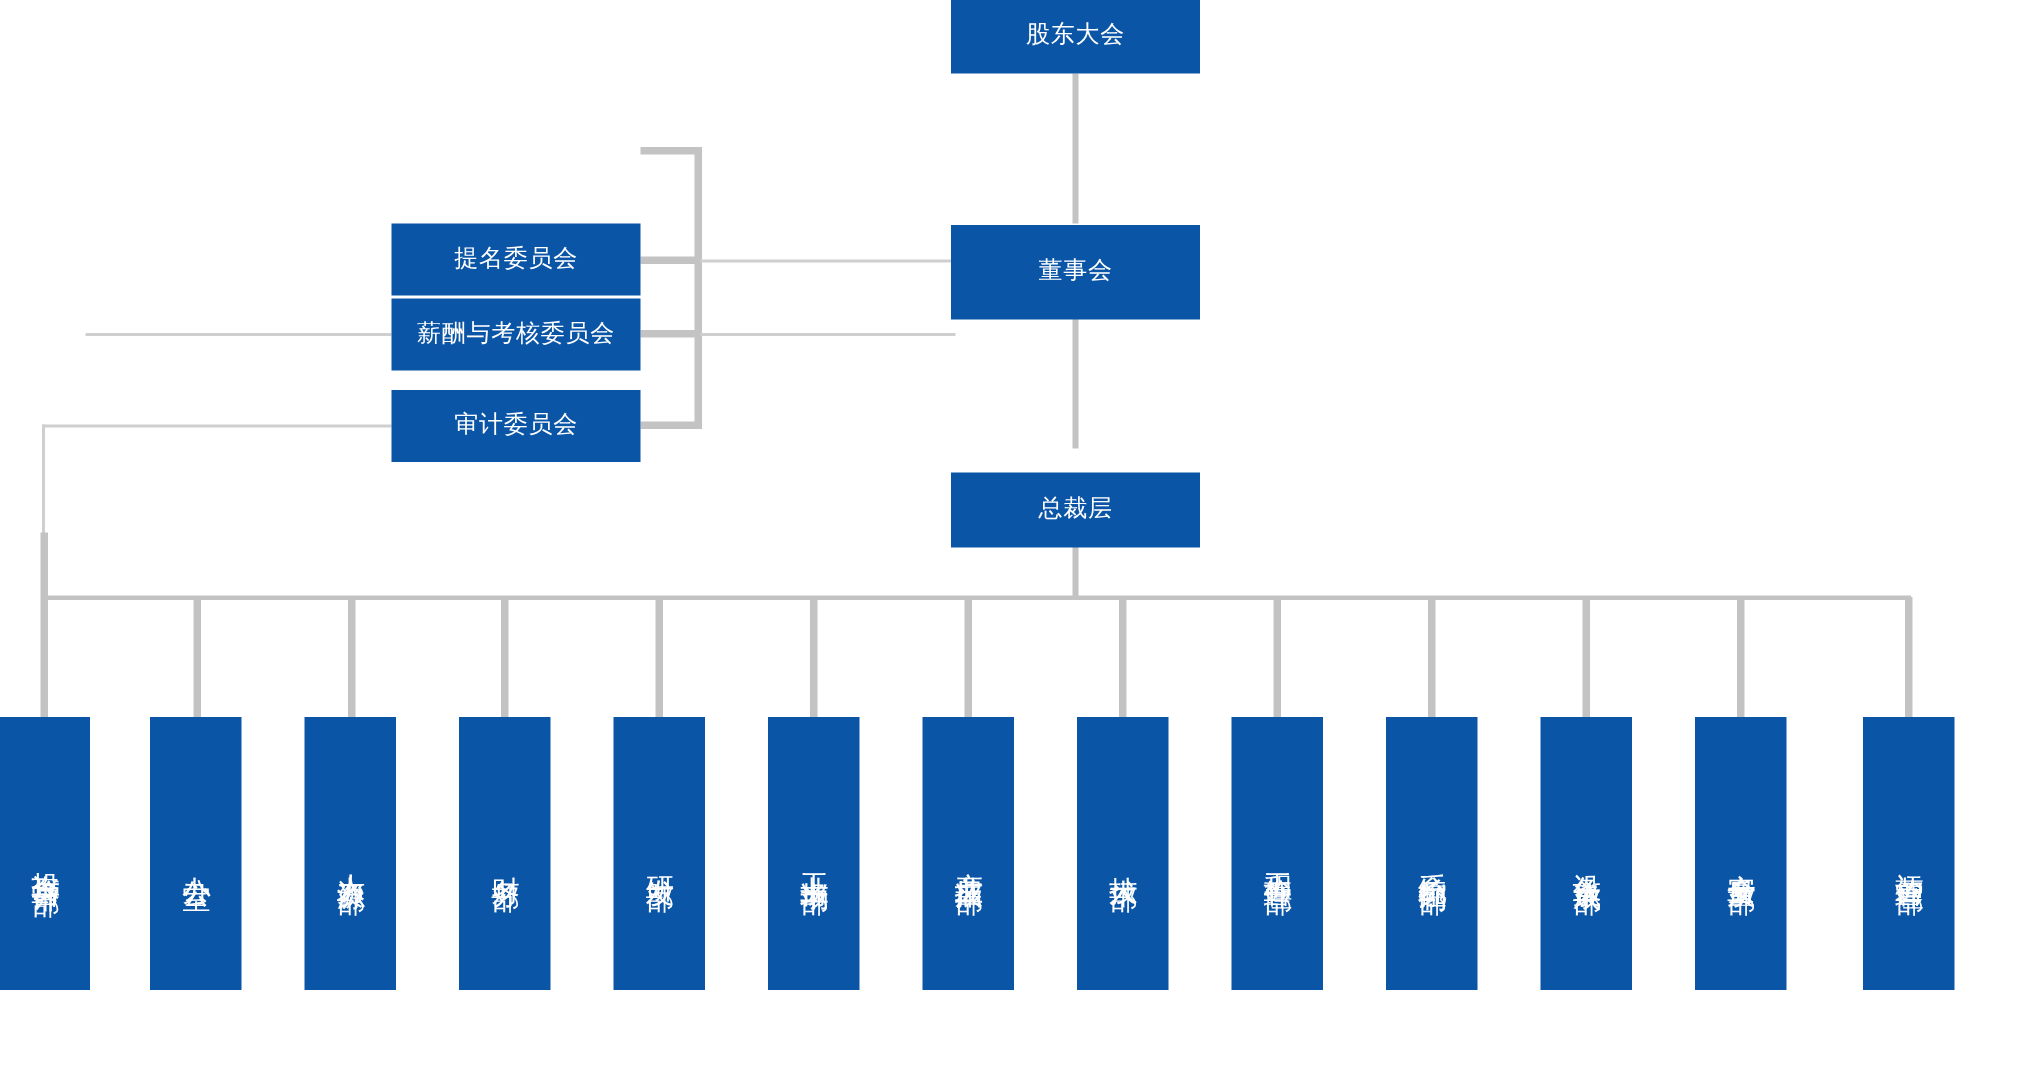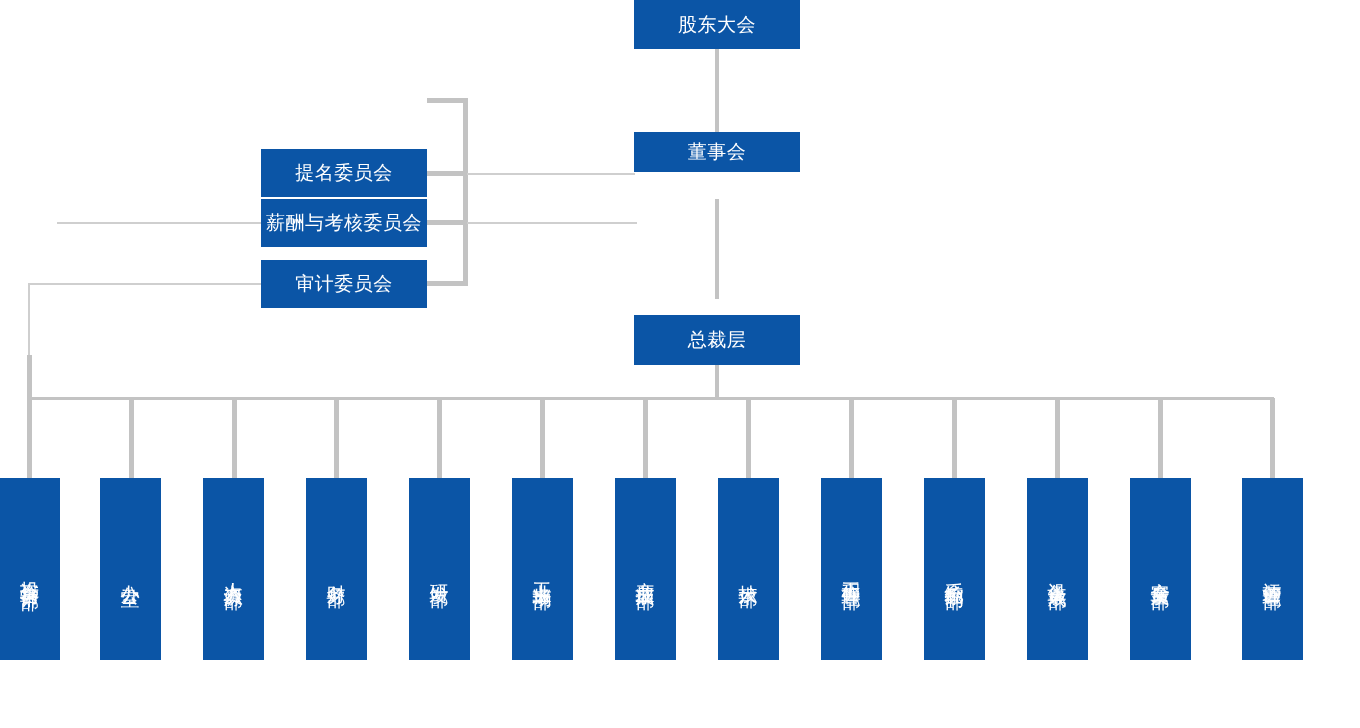--- a/index.html
+++ b/index.html
@@ -34,21 +34,21 @@
     background: #0b55a6;
     color: #ffffff;
     display: flex;
     align-items: center;
     justify-content: center;
     box-sizing: border-box;
     line-height: 1.15;
     letter-spacing: 0.5px;
   }
   .node-h {
-    font-size: 19px;
+    font-size: 16px;
   }
   .node-v {
     writing-mode: vertical-rl;
     text-orientation: upright;
     font-size: 19px;
     letter-spacing: 2px;
     padding-top: 6px;
     line-height: 1.0;
   }
   .node-v span, .node-h span { display: block; }
@@ -93,21 +93,21 @@
   <div class="line" style="left:849px; top:398px; width:5px; height:82px;"></div>
   <div class="line" style="left:952px; top:398px; width:5px; height:82px;"></div>
   <div class="line" style="left:1055px; top:398px; width:5px; height:82px;"></div>
   <div class="line" style="left:1158px; top:398px; width:5px; height:82px;"></div>
   <div class="line" style="left:1270px; top:398px; width:5px; height:82px;"></div>
 
   <div class="node node-h" style="left:634px; top:0px; width:166px; height:49px;">
     <span>股东大会</span>
   </div>
 
-  <div class="node node-h" style="left:634px; top:132px; width:166px; height:40px;">
+  <div class="node node-h" style="left:634px; top:150px; width:166px; height:63px;">
     <span>董事会</span>
   </div>
 
   <div class="node node-h" style="left:634px; top:299px; width:166px; height:50px;margin-top:16px;">
     <span>总裁层</span>
   </div>
 
 
   <div class="node node-h" style="left:261px; top:149px; width:166px; height:48px;">
     <span>提名委员会</span>

